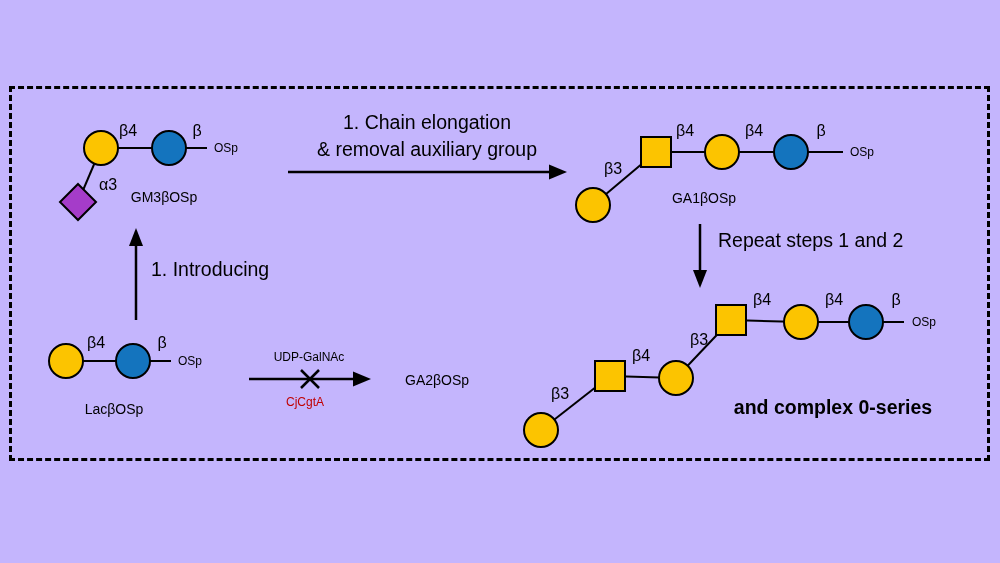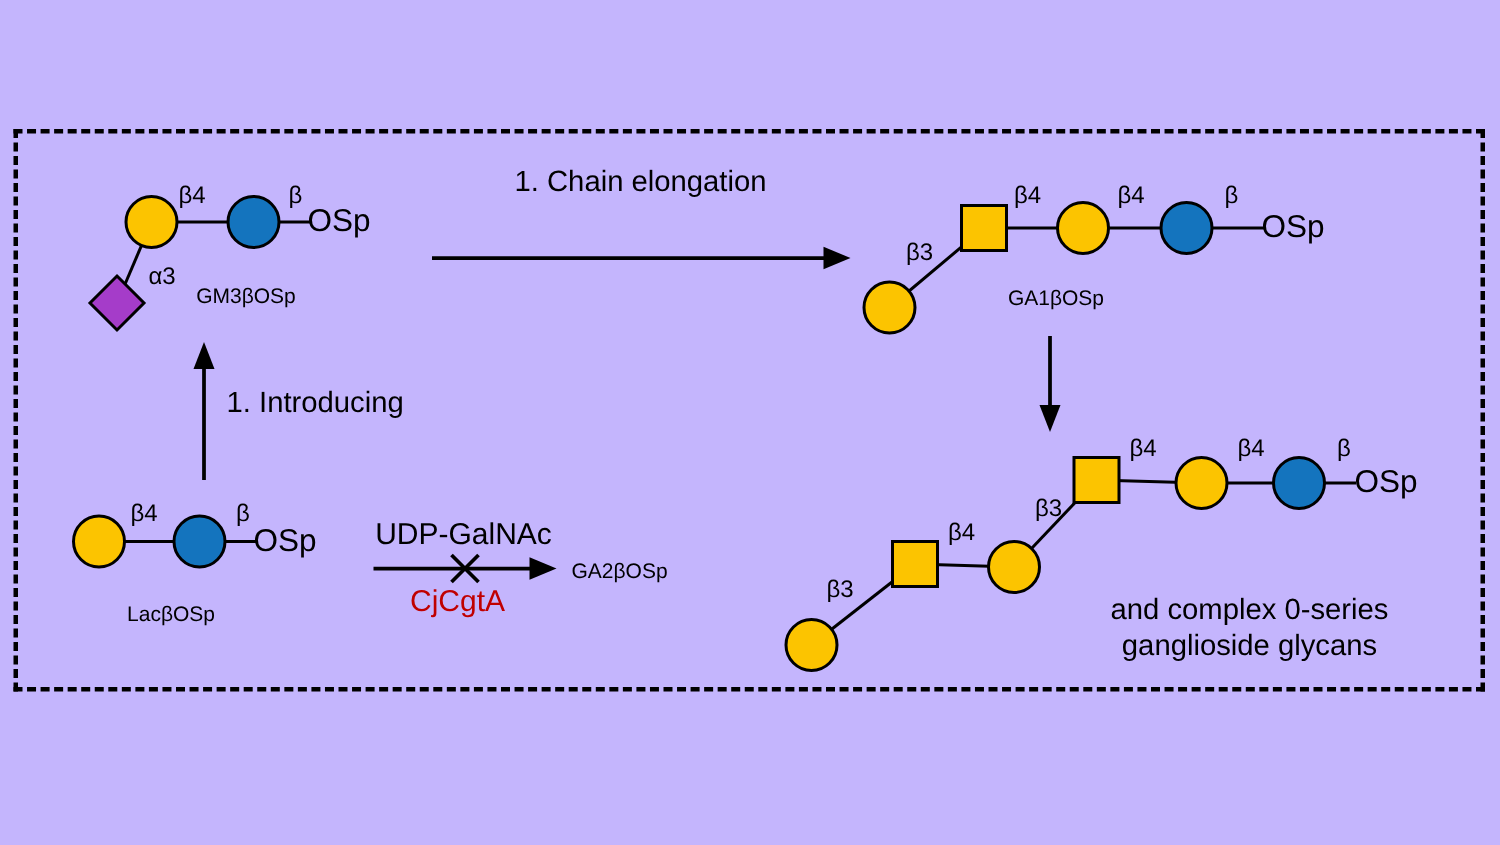--- a/index.html
+++ b/index.html
@@ -28,25 +28,25 @@
     position: absolute;
     transform: translate(-50%, -50%);
     white-space: nowrap;
   }
   .lbl-left {
     position: absolute;
     transform: translateY(-50%);
     white-space: nowrap;
   }
   .linkage { font-size: 16px; }
-  .osp { font-size: 21px; }
+  .osp { font-size: 12px; }
   .name { font-size: 14px; }
   .step { font-size: 19.5px; }
-  .reagent { font-size: 20px; }
-  .bold { font-weight: normal; }
+  .reagent { font-size: 12px; }
+  .bold { font-weight: bold; }
 </style>
 </head>
 <body>
 
 <div class="canvas">
 
   <div class="frame"></div>
 
   <svg class="layer" width="1000" height="563" viewBox="0 0 1000 563">
 
@@ -103,43 +103,44 @@
     <circle class="shape" cx="866" cy="322" r="17" fill="#1474BE"></circle>
   </svg>
 
   <div class="lbl linkage" style="left:128px;top:131px">β4</div>
   <div class="lbl linkage" style="left:197px;top:131px">β</div>
   <div class="lbl osp" style="left:226px;top:148px">OSp</div>
   <div class="lbl linkage" style="left:108px;top:185px">α3</div>
   <div class="lbl name" style="left:164px;top:197px">GM3βOSp</div>
 
   <div class="lbl step" style="left:427px;top:122px">1. Chain elongation</div>
+  <div class="lbl step" style="left:427px;top:149px">&amp; removal auxiliary group</div>
 
   <div class="lbl linkage" style="left:613px;top:169px">β3</div>
   <div class="lbl linkage" style="left:685px;top:131px">β4</div>
   <div class="lbl linkage" style="left:754px;top:131px">β4</div>
   <div class="lbl linkage" style="left:821px;top:131px">β</div>
   <div class="lbl osp" style="left:862px;top:152px">OSp</div>
   <div class="lbl name" style="left:704px;top:198px">GA1βOSp</div>
 
+  <div class="lbl-left step" style="left:718px;top:240px">Repeat steps 1 and 2</div>
 
   <div class="lbl-left step" style="left:151px;top:269px">1. Introducing</div>
 
   <div class="lbl linkage" style="left:96px;top:343px">β4</div>
   <div class="lbl linkage" style="left:162px;top:343px">β</div>
   <div class="lbl osp" style="left:190px;top:361px">OSp</div>
   <div class="lbl name" style="left:114px;top:409px">LacβOSp</div>
 
   <div class="lbl reagent" style="left:309px;top:357px">UDP-GalNAc</div>
   <div class="lbl reagent" style="left: 305px; top: 402px; color: rgb(192, 0, 0);">CjCgtA</div>
-  <div class="lbl-left name" style="left:381px;top:380px">GA2βOSp</div>
+  <div class="lbl-left name" style="left:405px;top:380px">GA2βOSp</div>
 
   <div class="lbl linkage" style="left:560px;top:394px">β3</div>
   <div class="lbl linkage" style="left:641px;top:356px">β4</div>
   <div class="lbl linkage" style="left:699px;top:340px">β3</div>
   <div class="lbl linkage" style="left:762px;top:300px">β4</div>
   <div class="lbl linkage" style="left:834px;top:300px">β4</div>
   <div class="lbl linkage" style="left:896px;top:300px">β</div>
   <div class="lbl osp" style="left:924px;top:322px">OSp</div>
   <div class="lbl step bold" style="left:833px;top:407px">and complex 0-series</div>
-  <div class="lbl step bold" style="left:833px;top:431px">ganglioside glycans</div>
 
 </div>
 
 </body></html>

